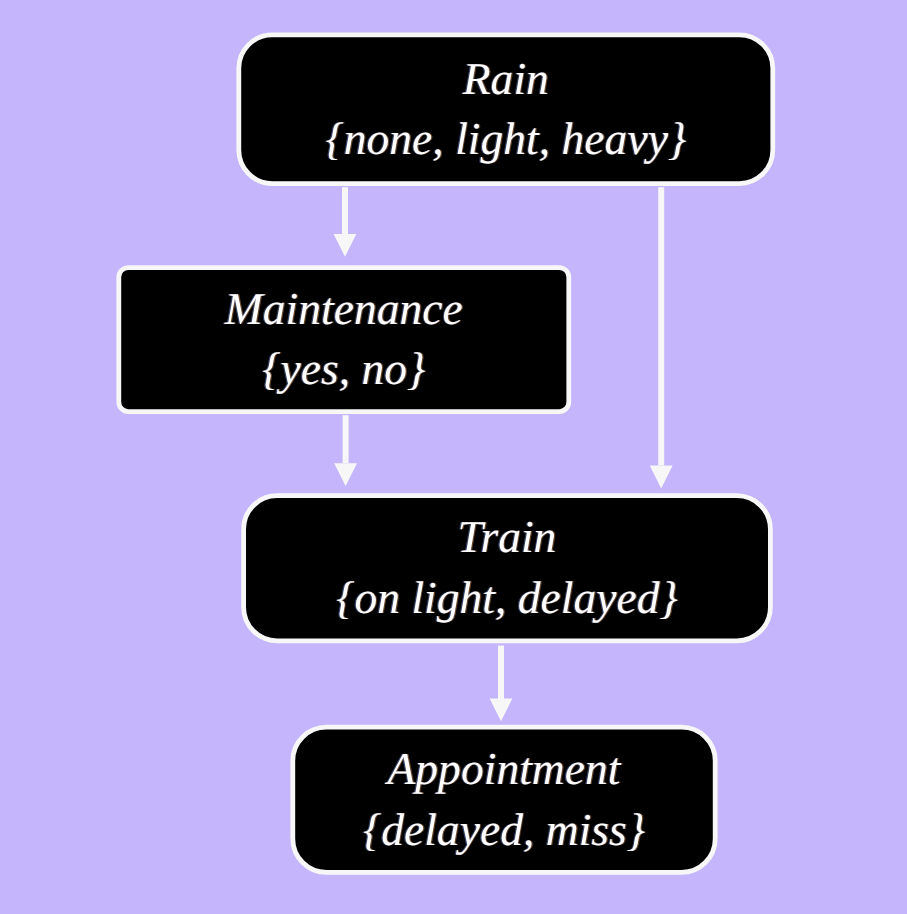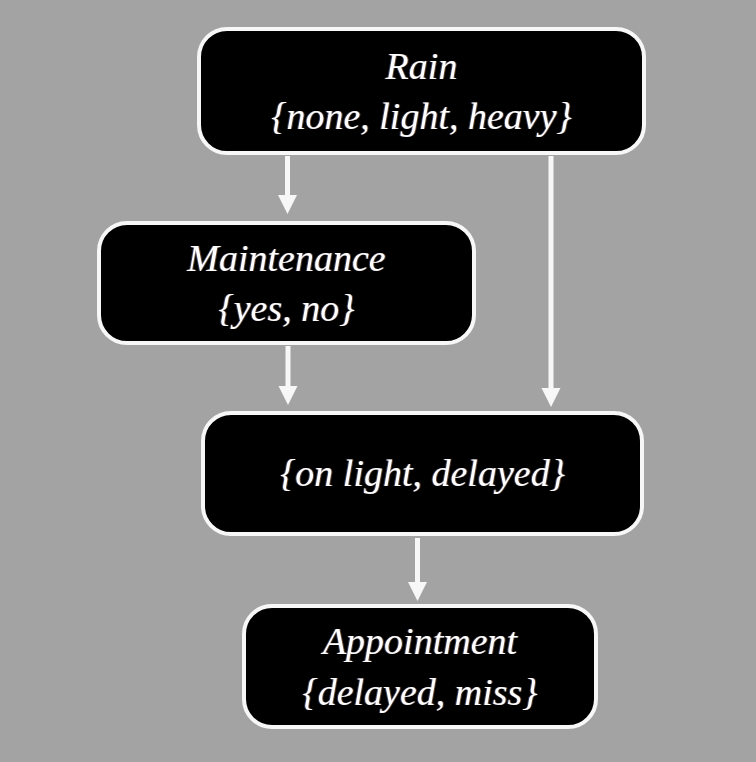--- a/index.html
+++ b/index.html
@@ -4,21 +4,21 @@
 <style>
   html, body {
     margin: 0;
     padding: 0;
     background: #000000;
   }
   .stage {
     position: relative;
     width: 756px;
     height: 762px;
-    background: #a3a3a3;
+    background: #c4b5fd;
     overflow: hidden;
     font-family: "Liberation Serif", "DejaVu Serif", serif;
   }
   .edges-layer {
     position: absolute;
     left: 0;
     top: 0;
     width: 756px;
     height: 762px;
   }
@@ -38,21 +38,21 @@
     font-style: italic;
     font-size: 38px;
     line-height: 1.32;
     color: #ffffff;
     white-space: nowrap;
     
     text-shadow: -1px 0 0 rgba(130, 165, 255, 0.40),
                   1px 0 0 rgba(255, 170, 100, 0.40);
   }
   .node-rain        { left: 197px; top:  27px; width: 449px; height: 128px; }
-  .node-maintenance { left:  97px; top: 221px; width: 379px; height: 124px; }
+  .node-maintenance { left:  97px; top: 221px; width: 379px; height: 124px; border-radius: 10px; }
   .node-train       { left: 201px; top: 411px; width: 443px; height: 125px; }
   .node-appointment { left: 242px; top: 604px; width: 356px; height: 125px; }
 </style>
 </head>
 <body>
 
 <div class="stage">
 
   <svg class="edges-layer" viewBox="0 0 756 762" xmlns="http://www.w3.org/2000/svg">
     <g stroke="#f7f7f7" fill="#f7f7f7">
@@ -77,20 +77,21 @@
     <div class="node-title">Rain</div>
     <div class="node-values">{none, light, heavy}</div>
   </div>
 
   <div class="node node-maintenance">
     <div class="node-title">Maintenance</div>
     <div class="node-values">{yes, no}</div>
   </div>
 
   <div class="node node-train">
+    <div class="node-title">Train</div>
     <div class="node-values">{on light, delayed}</div>
   </div>
 
   <div class="node node-appointment">
     <div class="node-title">Appointment</div>
     <div class="node-values">{delayed, miss}</div>
   </div>
 
 </div>
 

